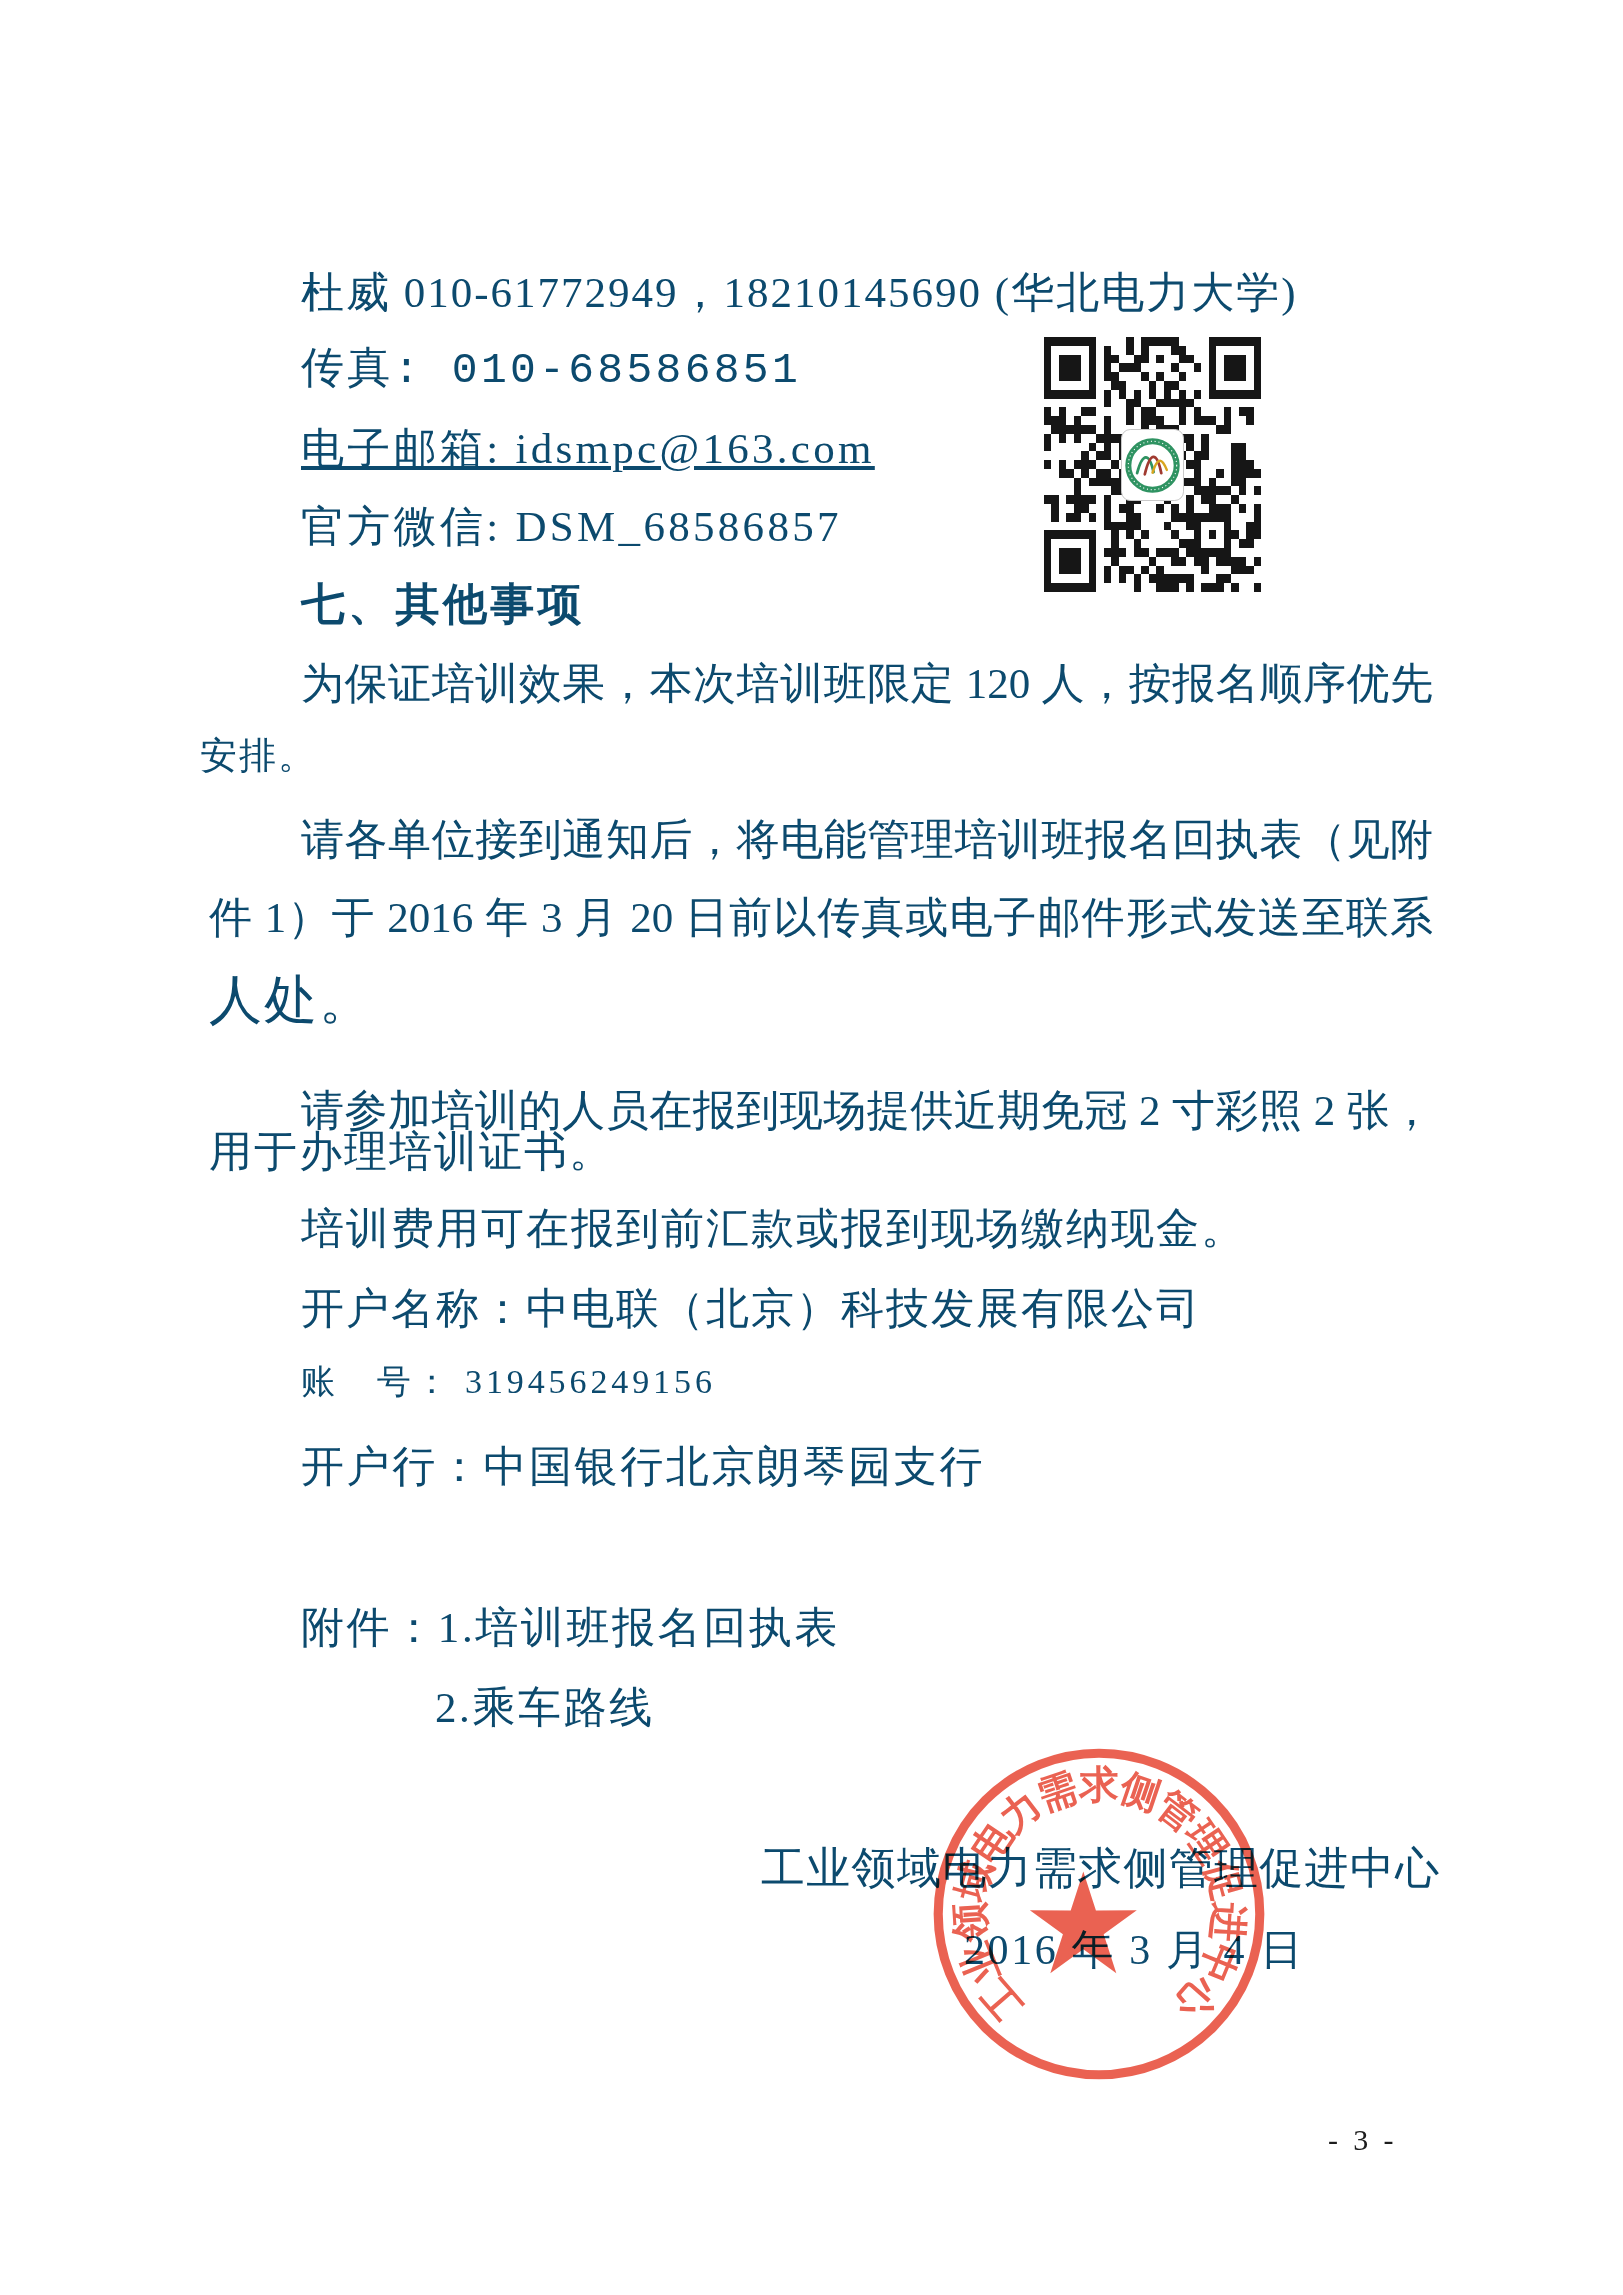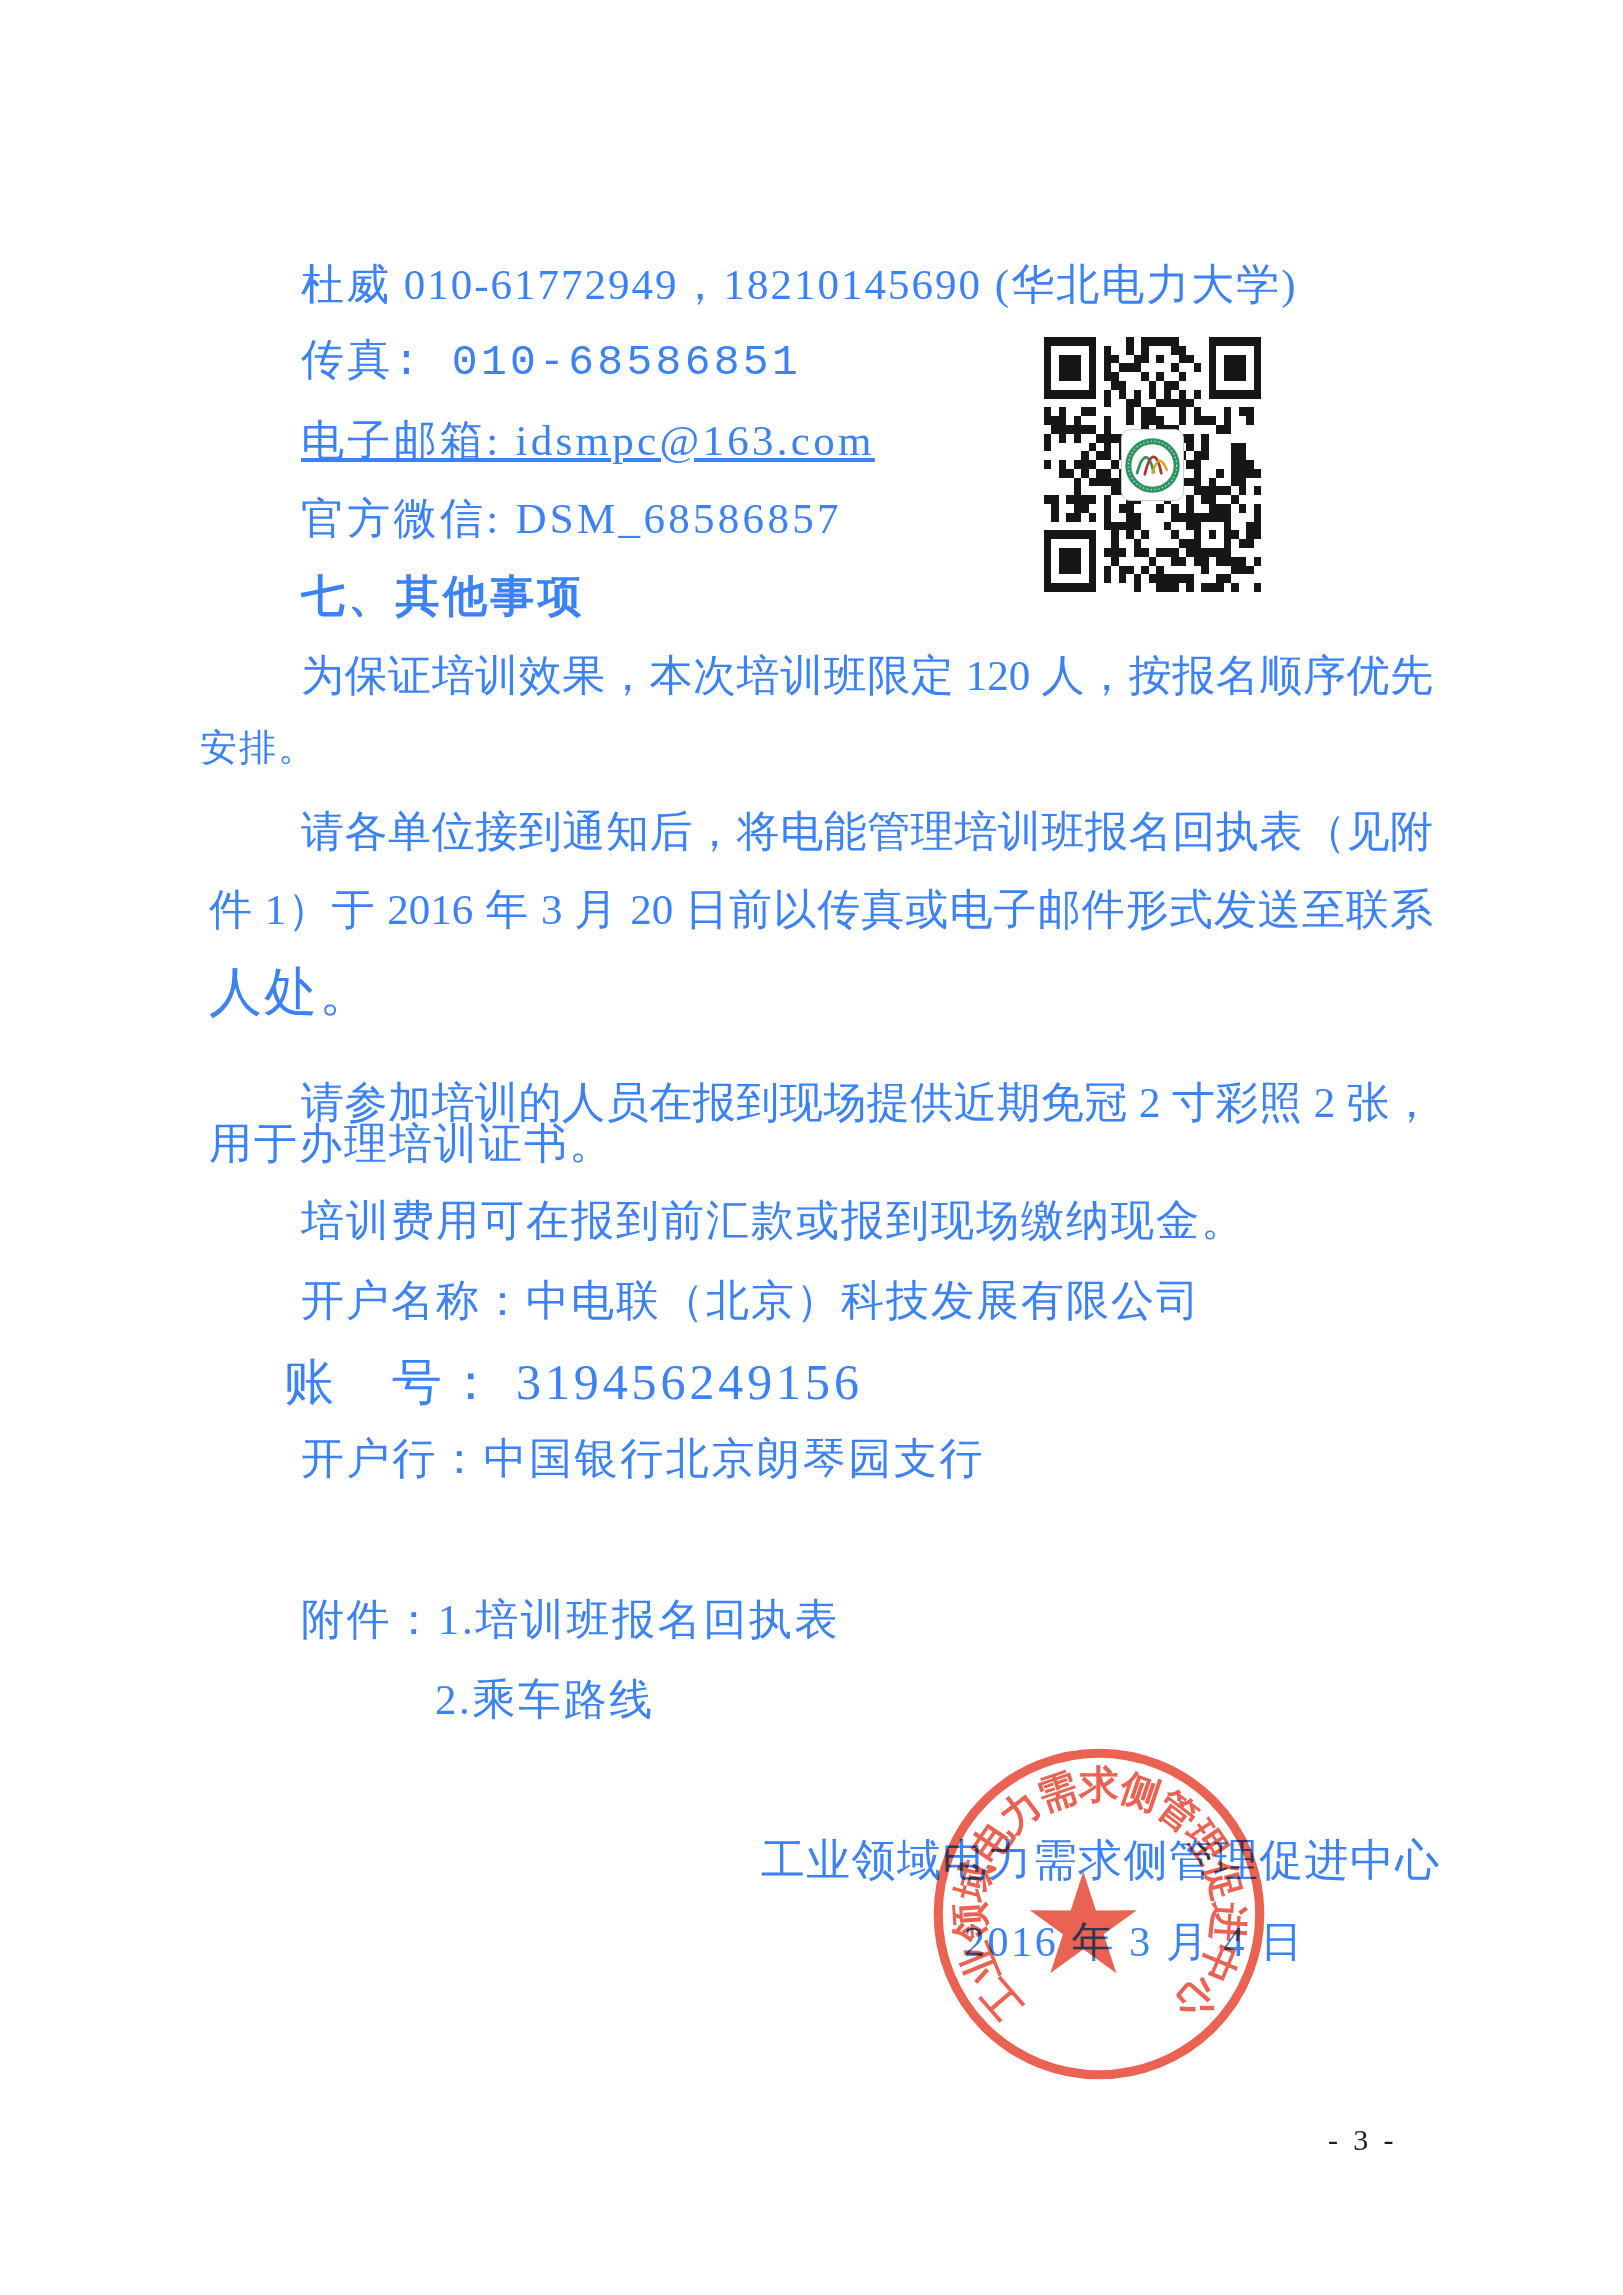--- a/index.html
+++ b/index.html
@@ -8,21 +8,22 @@
     width:1623px;height:2295px;
     background:#ffffff;
     overflow:hidden;
     font-family:"Liberation Serif","DejaVu Serif",serif;
     color:#1c1c1c;
   }
   .tline{
     position:absolute;
     white-space:pre;
     line-height:1;
-    color:#3b82f6;
+    color:#0c4a6e;
+    margin-top:8px;
   }
   .tline.justify{
     white-space:nowrap;
     text-align:justify;
     text-align-last:justify;
   }
   .tline.bold{font-weight:700;}
   #qr-box{position:absolute;}
   #qr-box svg{display:block;}
   #qr-logo{
@@ -59,21 +60,21 @@
       <div class="tline bold" style="left: 301px; top: 575px; font-size: 44px; letter-spacing: 3.3px;">七、其他事项</div>
       <div class="tline justify" style="left: 301px; top: 654px; font-size: 43px; width: 1132px;">为保证培训效果，本次培训班限定 120 人，按报名顺序优先</div>
       <div class="tline" style="left: 200px; top: 732px; font-size: 37px; letter-spacing: 2px; font-family: Liberation Mono, monospace;">安排。</div>
       <div class="tline justify" style="left: 301px; top: 810px; font-size: 43px; width: 1132px;">请各单位接到通知后，将电能管理培训班报名回执表（见附</div>
       <div class="tline justify" style="left: 209px; top: 888px; font-size: 43px; width: 1224px;">件 1）于 2016 年 3 月 20 日前以传真或电子邮件形式发送至联系</div>
       <div class="tline" style="left: 209px; top: 966px; font-size: 53px; letter-spacing: 2px;">人处。</div>
       <div class="tline justify" style="left: 301px; top: 1081px; font-size: 43px; width: 1132px;">请参加培训的人员在报到现场提供近期免冠 2 寸彩照 2 张，</div>
       <div class="tline" style="left: 209px; top: 1122px; font-size: 43px; letter-spacing: 2px;">用于办理培训证书。</div>
       <div class="tline" style="left: 301px; top: 1199px; font-size: 43px; letter-spacing: 2px;">培训费用可在报到前汇款或报到现场缴纳现金。</div>
       <div class="tline" style="left: 301px; top: 1279px; font-size: 43px; letter-spacing: 2px; text-align: center;">开户名称：中电联（北京）科技发展有限公司</div>
-      <div class="tline" style="left: 284px; top: 1357px; font-size: 50px; letter-spacing: 3.9px;">账　号： 319456249156</div>
+      <div class="tline" style="left: 301px; top: 1357px; font-size: 34px; letter-spacing: 3.9px;">账　号： 319456249156</div>
       <div class="tline" style="left: 301px; top: 1437px; font-size: 43px; letter-spacing: 2.6px;">开户行：中国银行北京朗琴园支行</div>
       <div class="tline" style="left: 301px; top: 1598px; font-size: 43px; letter-spacing: 2.6px;">附件：1.培训班报名回执表</div>
       <div class="tline" style="left: 435px; top: 1678px; font-size: 43px; letter-spacing: 2.6px;">2.乘车路线</div>
       <div class="tline" style="left: 761px; top: 1839px; font-size: 44px; letter-spacing: 1.3px;">工业领域电力需求侧管理促进中心</div>
       <div class="tline" style="left: 964px; top: 1921px; font-size: 42px; letter-spacing: 2.6px;">2016 年 3 月 4 日</div>
     </div>
 
   <div id="qr-box" style="left: 1044px; top: 337px; width: 217px; height: 255px;">
     <svg id="qr-svg" viewBox="0 0 29 29" width="217" height="255" preserveAspectRatio="none" style="shape-rendering: crispedges;">
         <rect x="0" y="0" width="1" height="1" fill="#161616"></rect>

